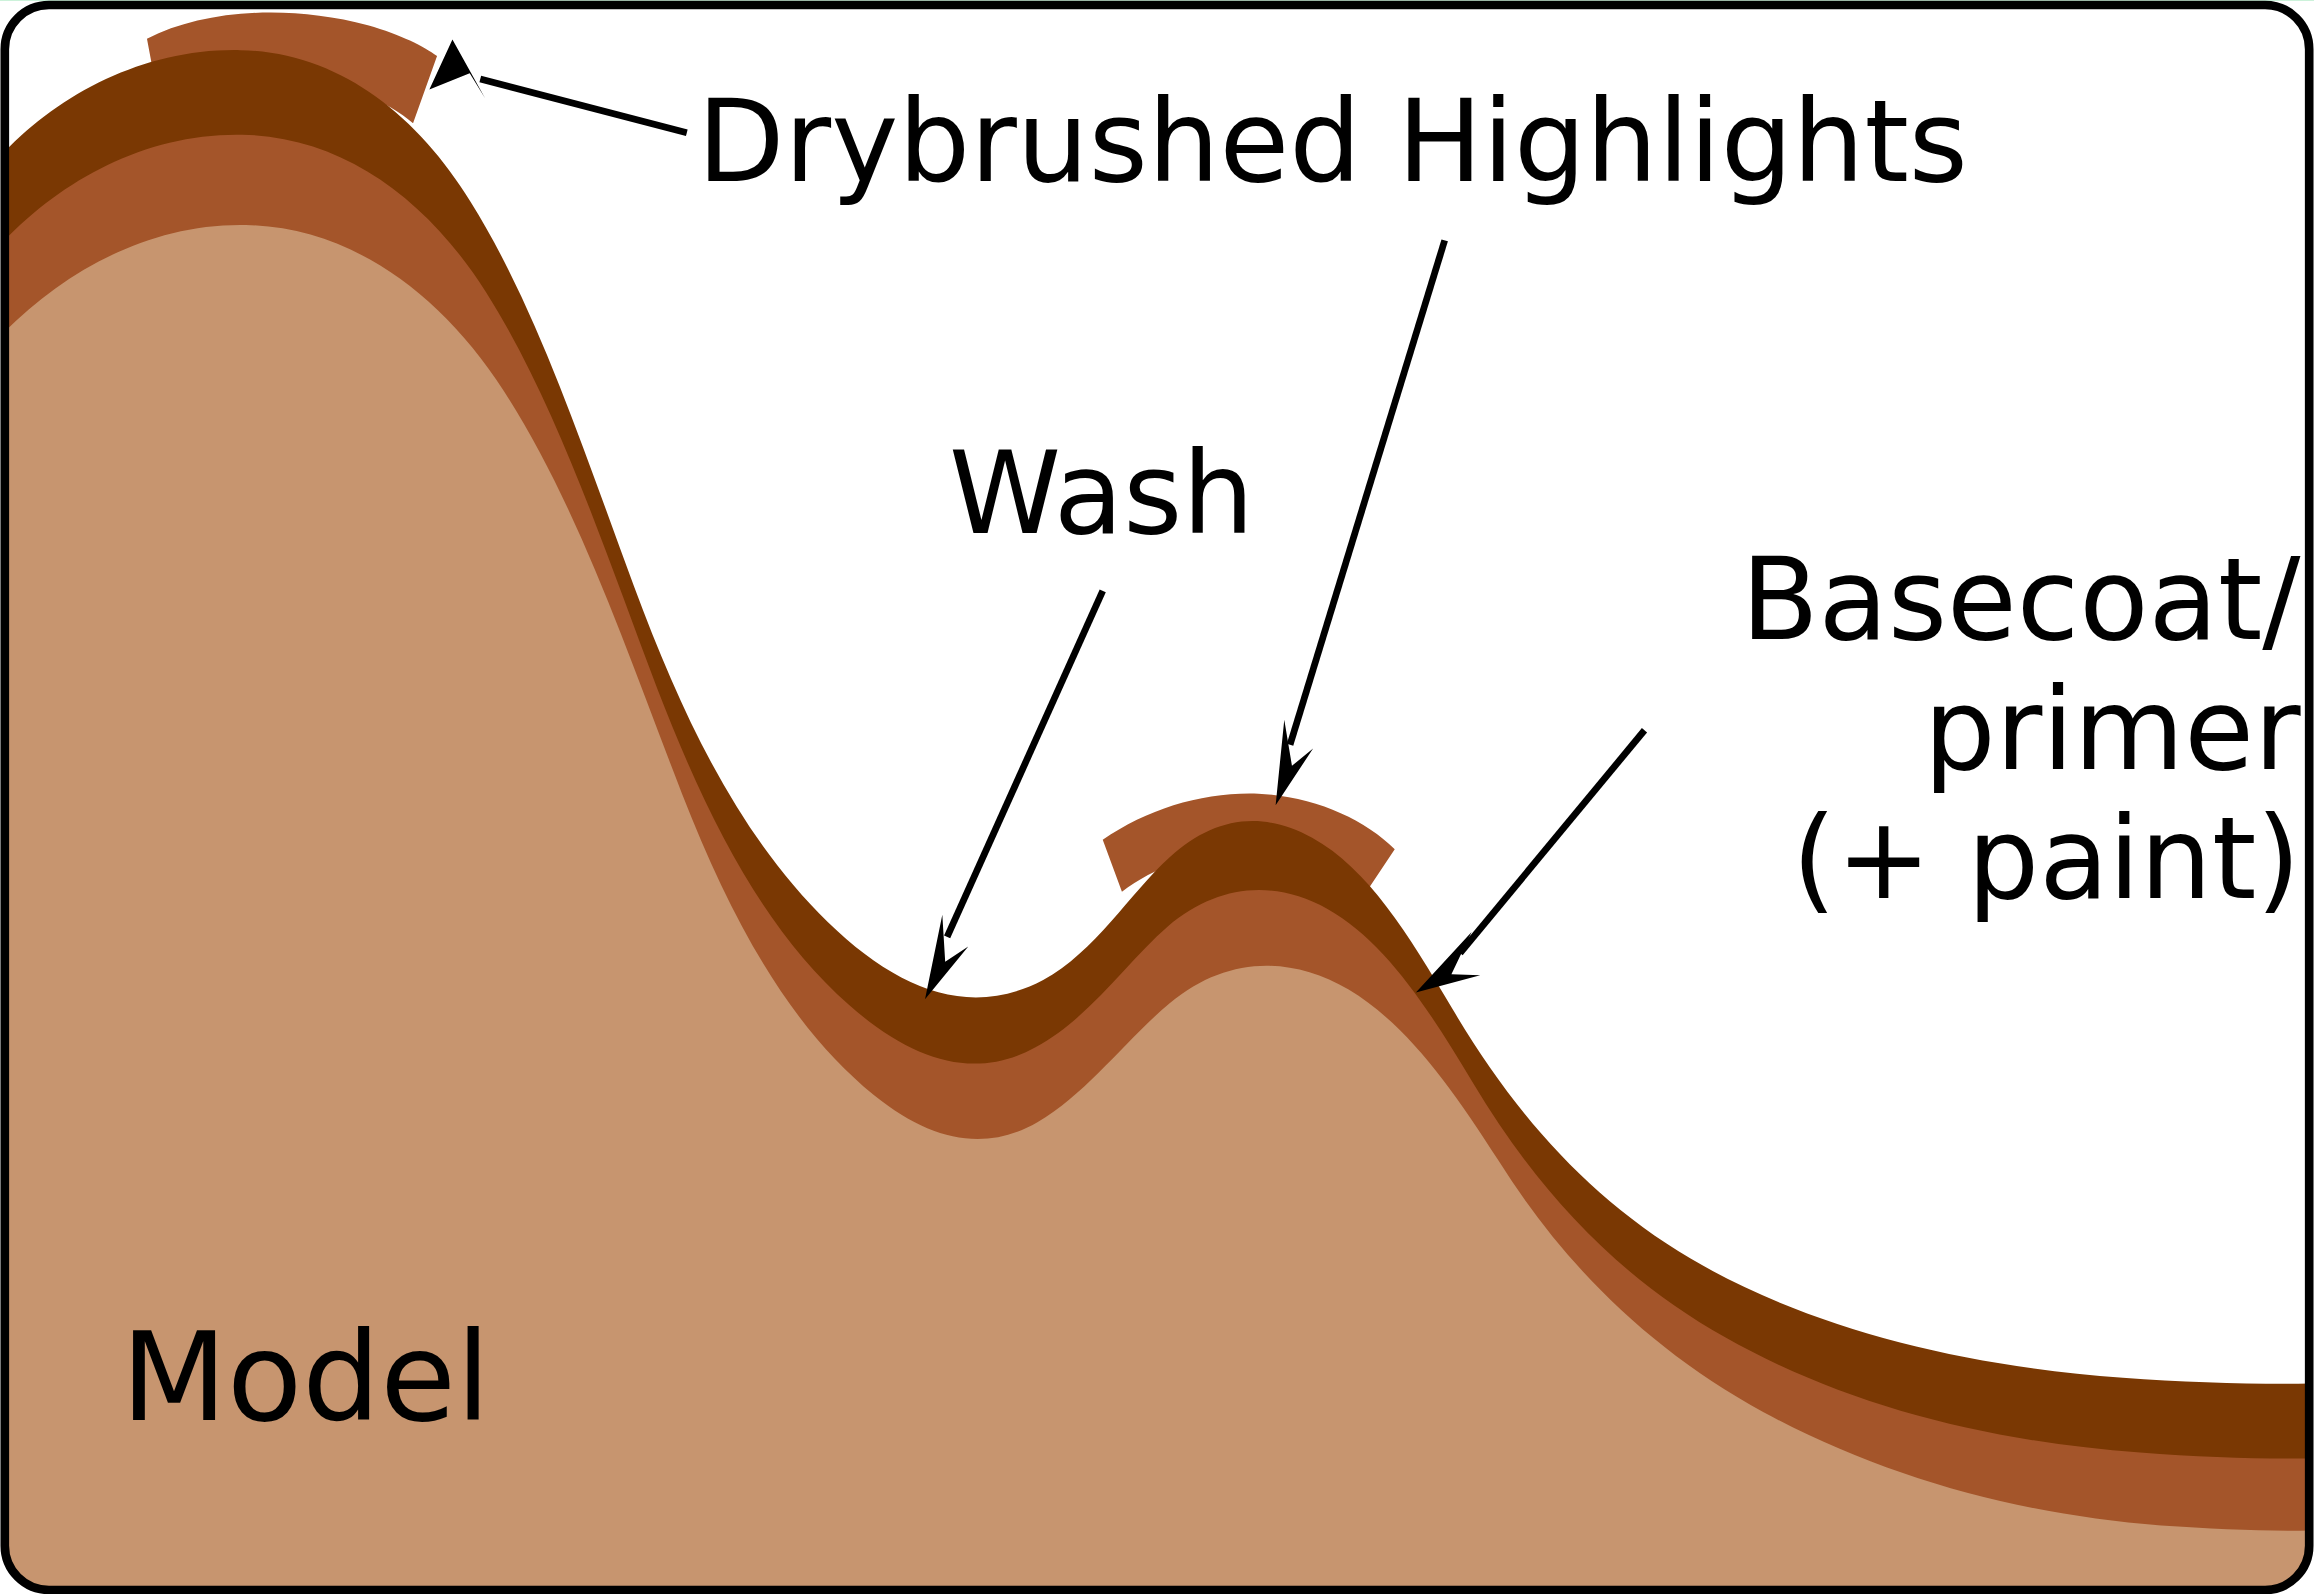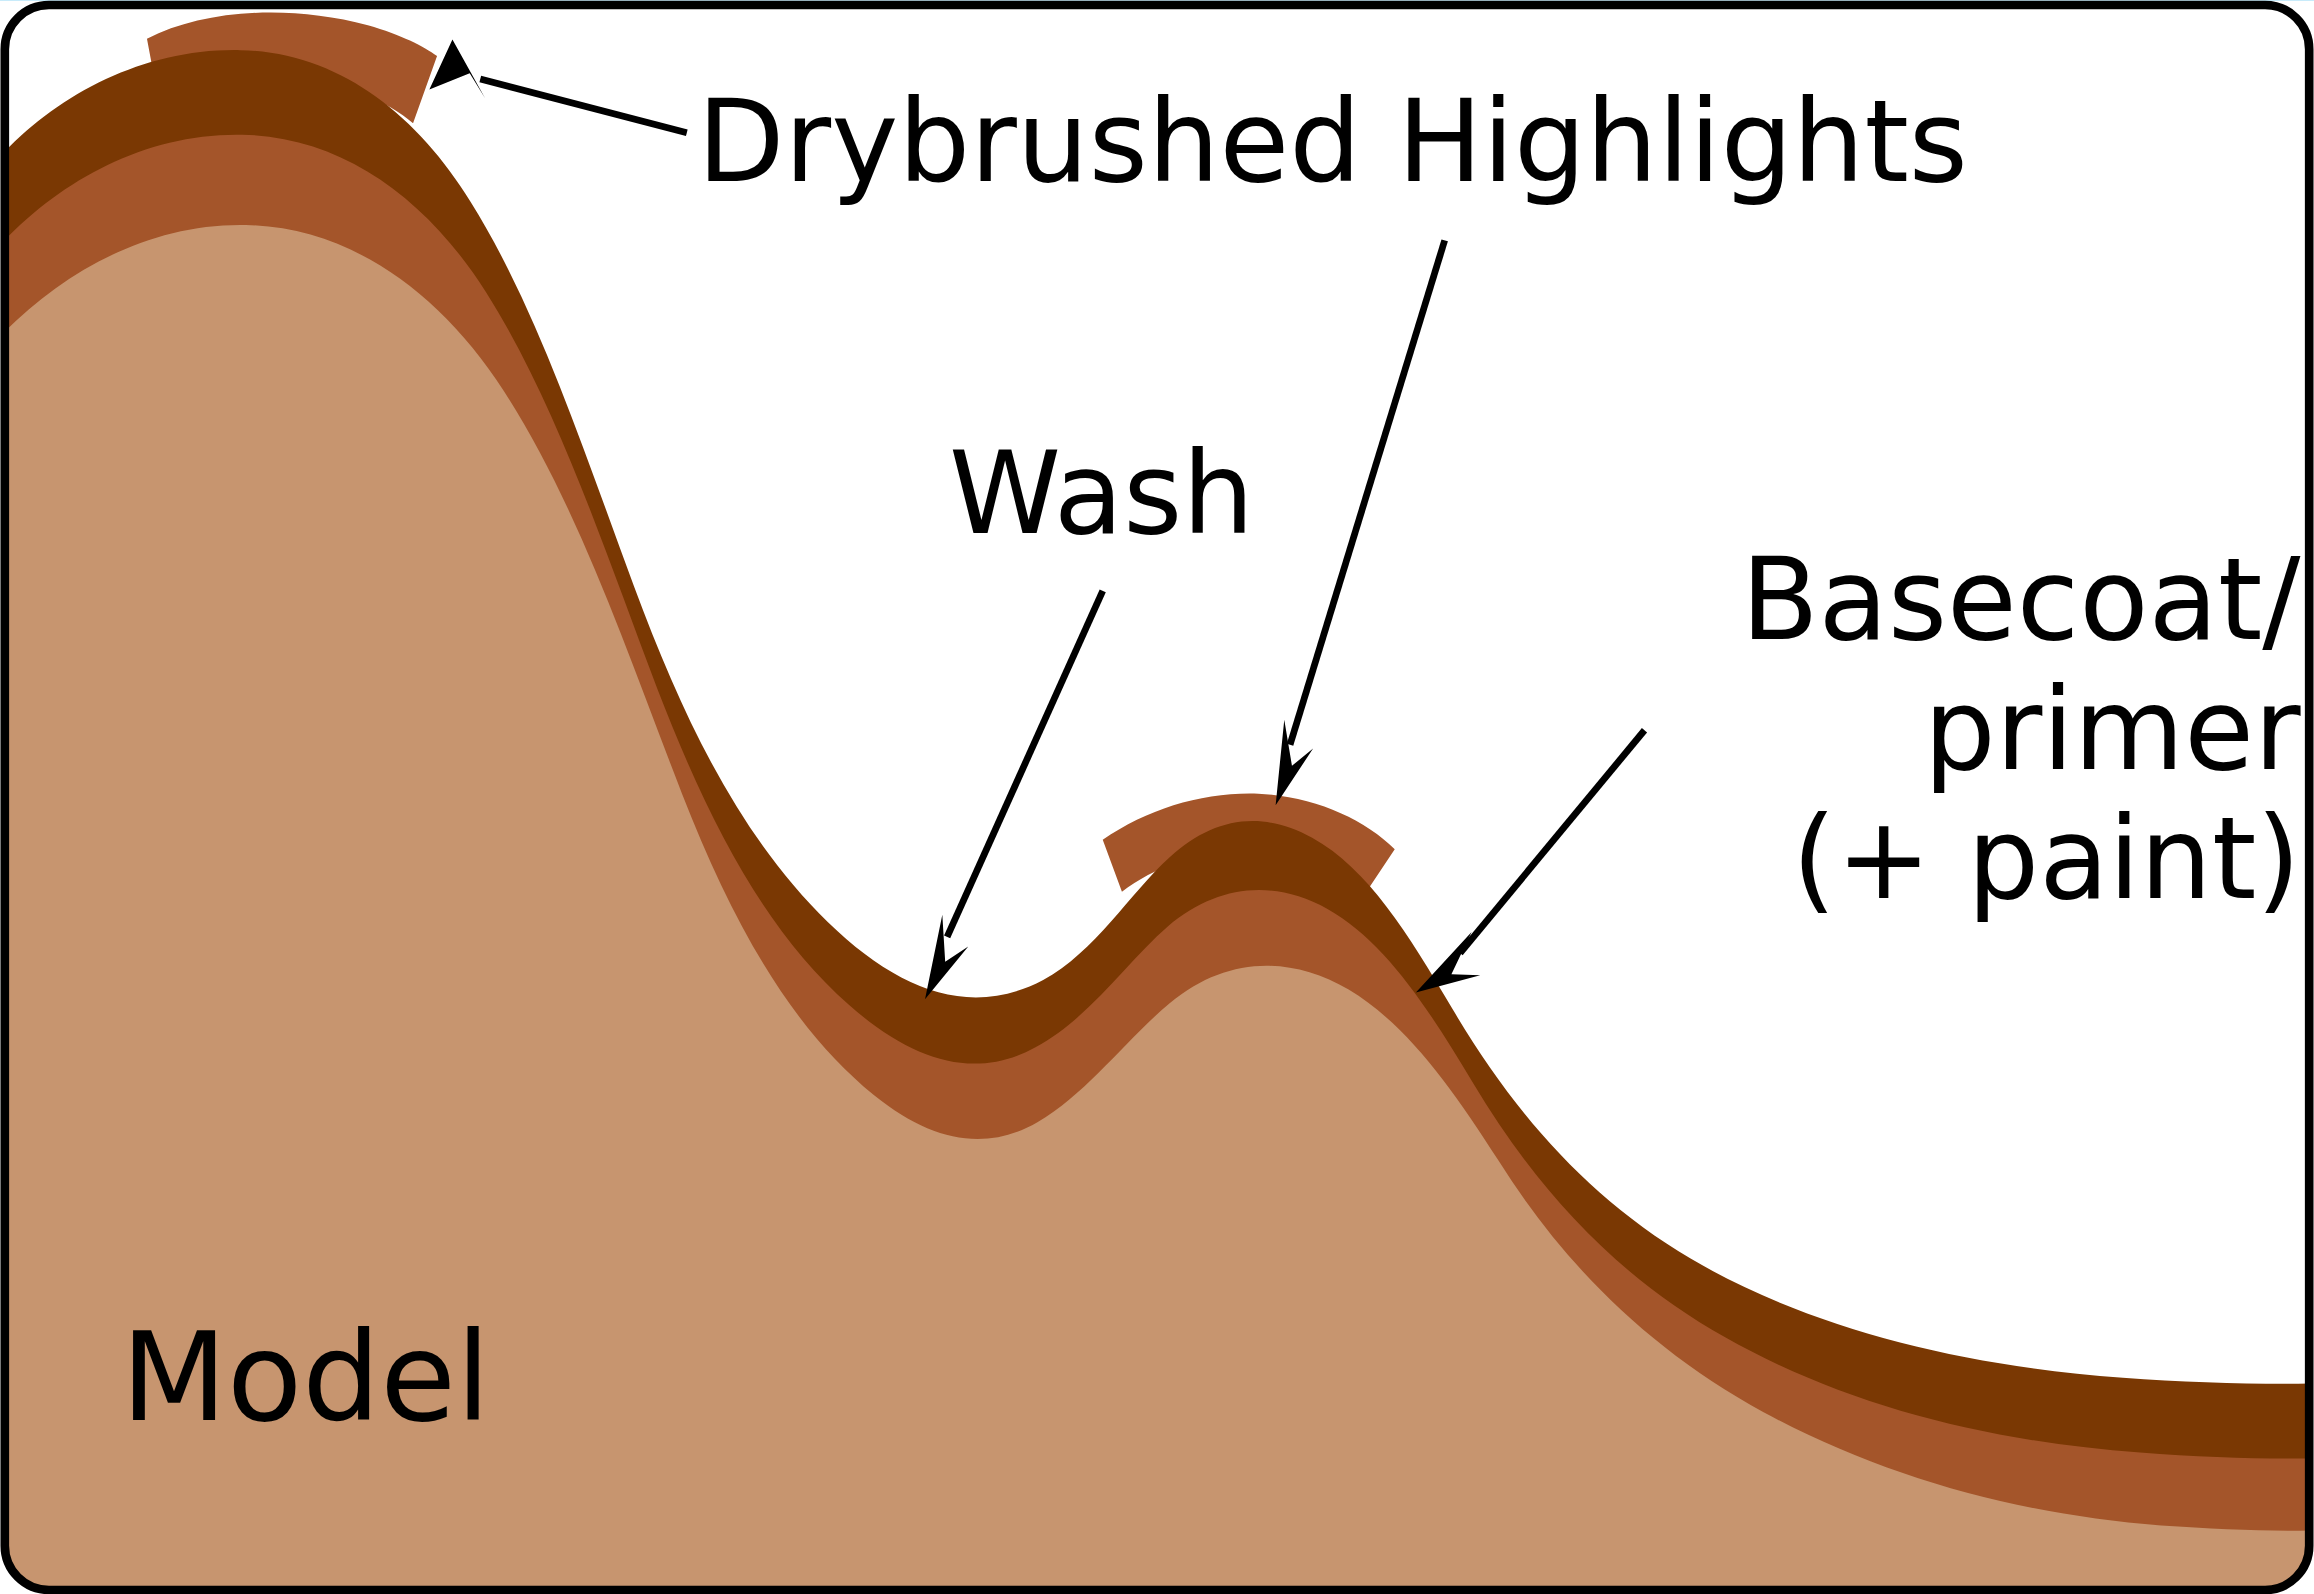--- a/index.html
+++ b/index.html
@@ -9,21 +9,21 @@
     background: #ffffff;
   }
   body {
     font-family: "DejaVu Sans", "Liberation Sans", sans-serif;
   }
   #stage {
     position: relative;
     width: 2314px;
     height: 1595px;
     overflow: hidden;
-    background: #0ea5e9;
+    background: #22c55e;
   }
   #diagram {
     display: block;
     width: 2314px;
     height: 1595px;
   }
   .dlabel {
     font-family: "DejaVu Sans", "Liberation Sans", sans-serif;
     fill: #000000;
     font-size: 118px;

